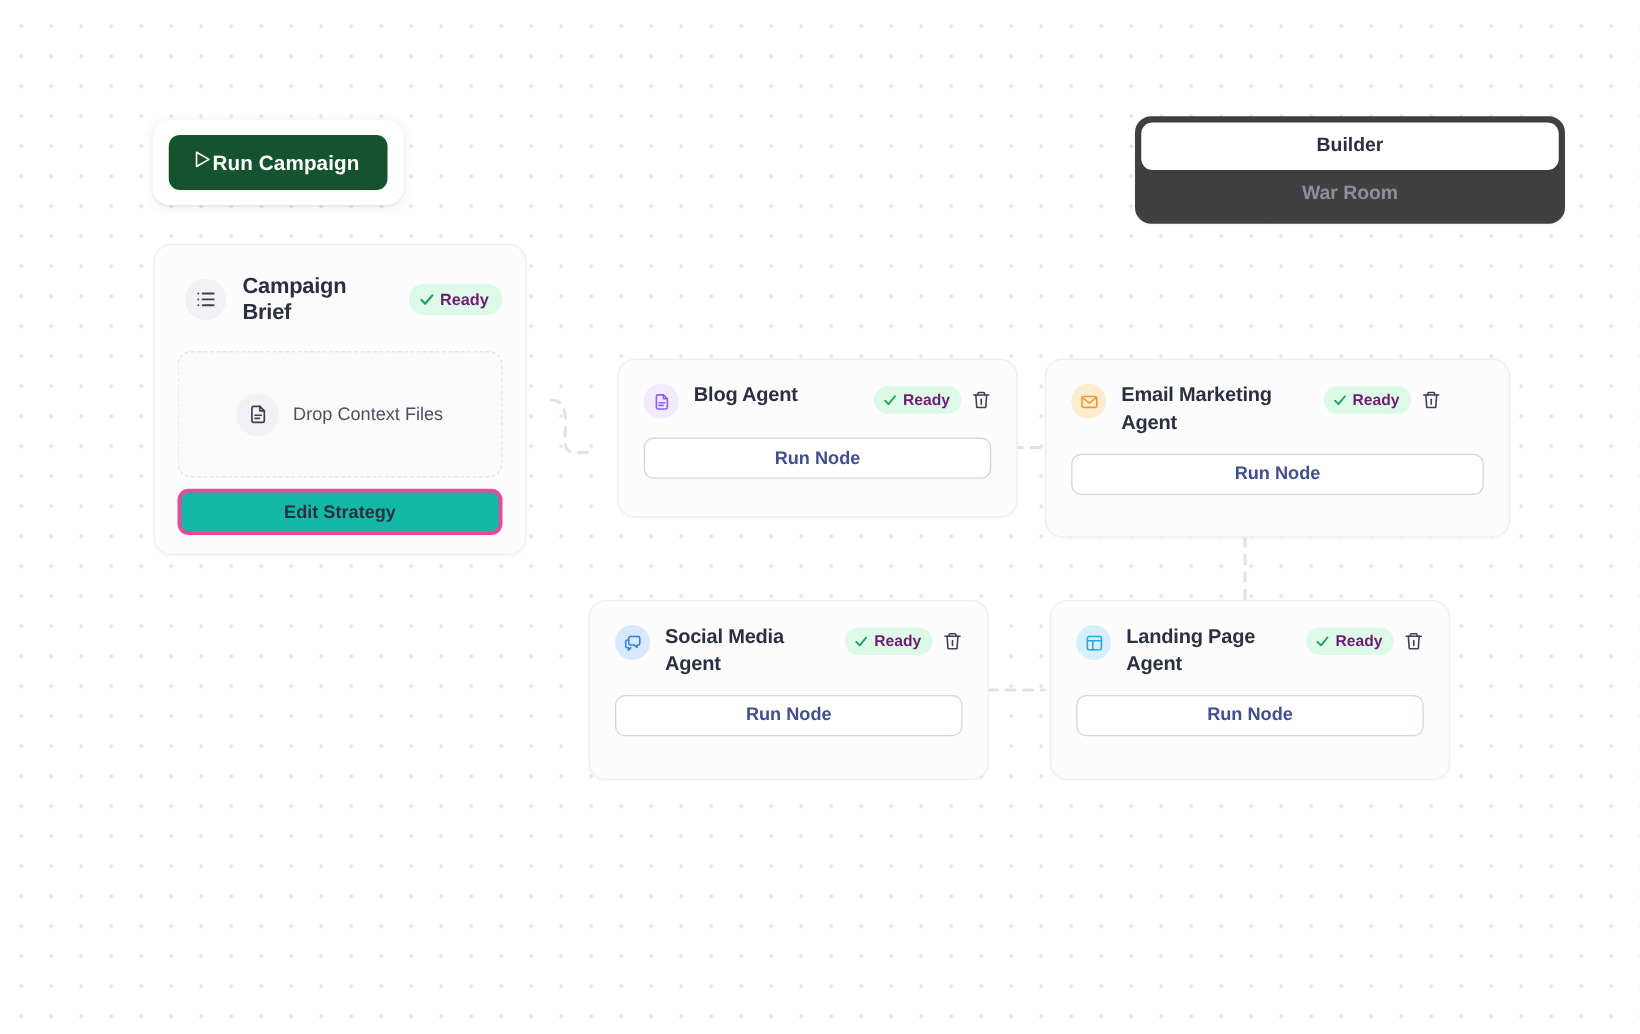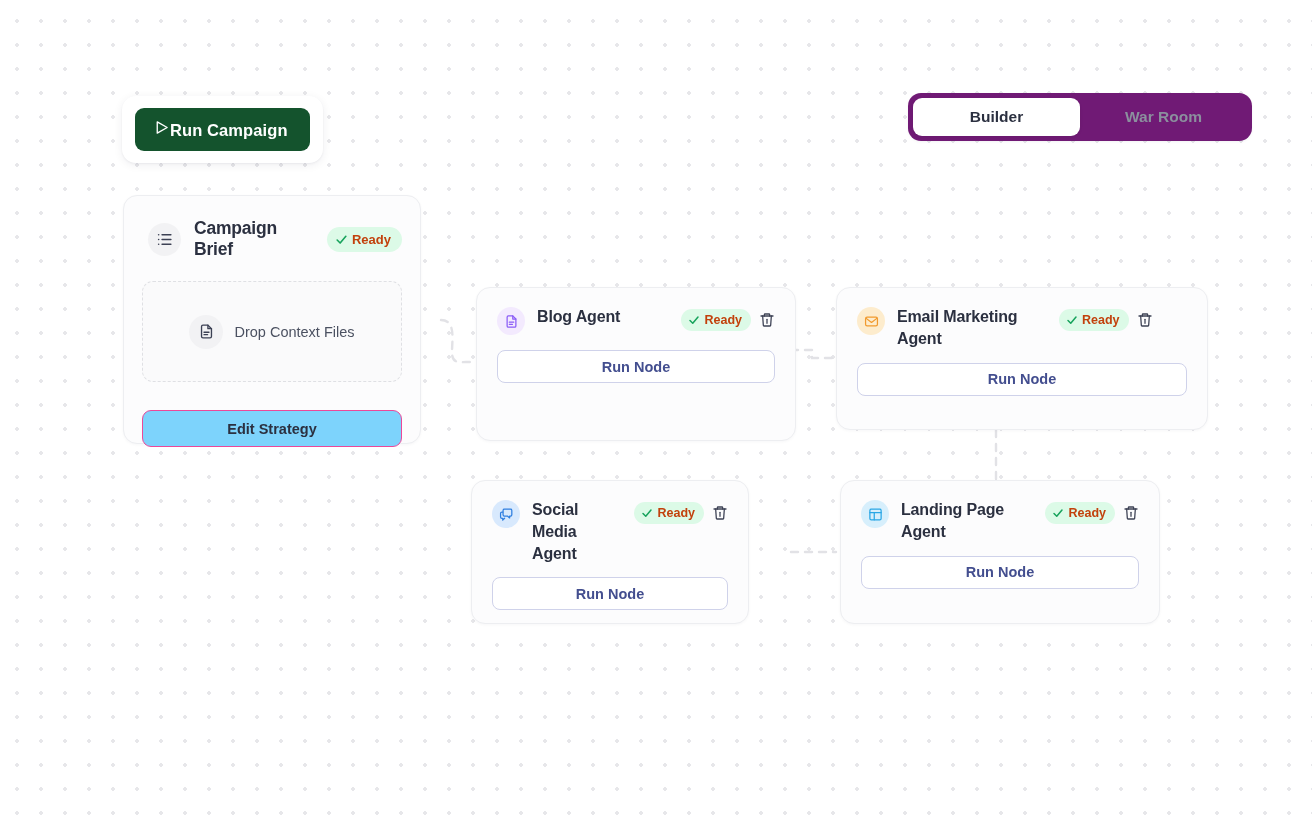--- a/index.html
+++ b/index.html
@@ -68,25 +68,26 @@
     cursor: pointer;
   }
   .run-campaign-btn .play-ico { display: block; }
 
   
   .tabs {
     position: absolute;
     left: 908px;
     top: 93px;
     width: 344px;
-    background: #701a75;
+    background: #404040;
     border-radius: 13px;
     padding: 5px;
     display: flex;
     box-shadow: 0 1px 3px rgba(25,28,50,.05);
+    flex-direction: column;
   }
   .tab {
     flex: 1;
     text-align: center;
     font-size: 15.5px;
     font-weight: bold;
     padding: 10px 4px;
     border-radius: 9px;
     cursor: pointer;
     border: none;
@@ -155,40 +156,40 @@
     border-radius: 50%;
     background: #f2f2f4;
     display: flex; align-items: center; justify-content: center;
   }
   .dropzone-label {
     font-size: 14.5px;
     color: #4b5161;
   }
 
   .edit-strategy-btn {
-    margin-top: 28px;
+    margin-top: 9px;
     width: 100%;
     height: 37px;
-    background: #7dd3fc;
-    border: 1px solid #ec4899;
+    background: #14b8a6;
+    border: 3px solid #ec4899;
     border-radius: 9px;
     font-family: "Liberation Sans", sans-serif;
     font-size: 14.5px;
     font-weight: bold;
     color: #2b3040;
     cursor: pointer;
   }
 
   
   .node {
     padding: 18px 20px 20px 20px;
   }
-  #node-blog    { left: 476px; top: 287px; width: 320px; height: 154px; }
+  #node-blog    { left: 494px; top: 287px; width: 320px; height: 127px; }
   #node-email   { left: 836px; top: 287px; width: 372px; height: 143px; }
-  #node-social  { left: 471px; top: 480px; width: 278px; height: 144px; }
+  #node-social  { left: 471px; top: 480px; width: 320px; height: 144px; }
   #node-landing { left: 840px; top: 480px; width: 320px; height: 144px; }
 
   .node-head {
     display: flex;
     align-items: flex-start;
     gap: 12px;
   }
   .node-icon-circle {
     width: 28px; height: 28px;
     border-radius: 50%;
@@ -211,21 +212,21 @@
     gap: 8px;
     margin-top: 3px;
     flex: 0 0 auto;
   }
 
   .badge-ready {
     display: inline-flex;
     align-items: center;
     gap: 4px;
     background: #dcfae7;
-    color: #c2410c;
+    color: #701a75;
     border-radius: 999px;
     font-size: 12.5px;
     font-weight: bold;
     padding: 4px 9px 4px 7px;
     white-space: nowrap;
   }
   .badge-ready.lg { font-size: 13px; padding: 5px 11px 5px 8px; }
 
   .trash-btn {
     background: transparent;

